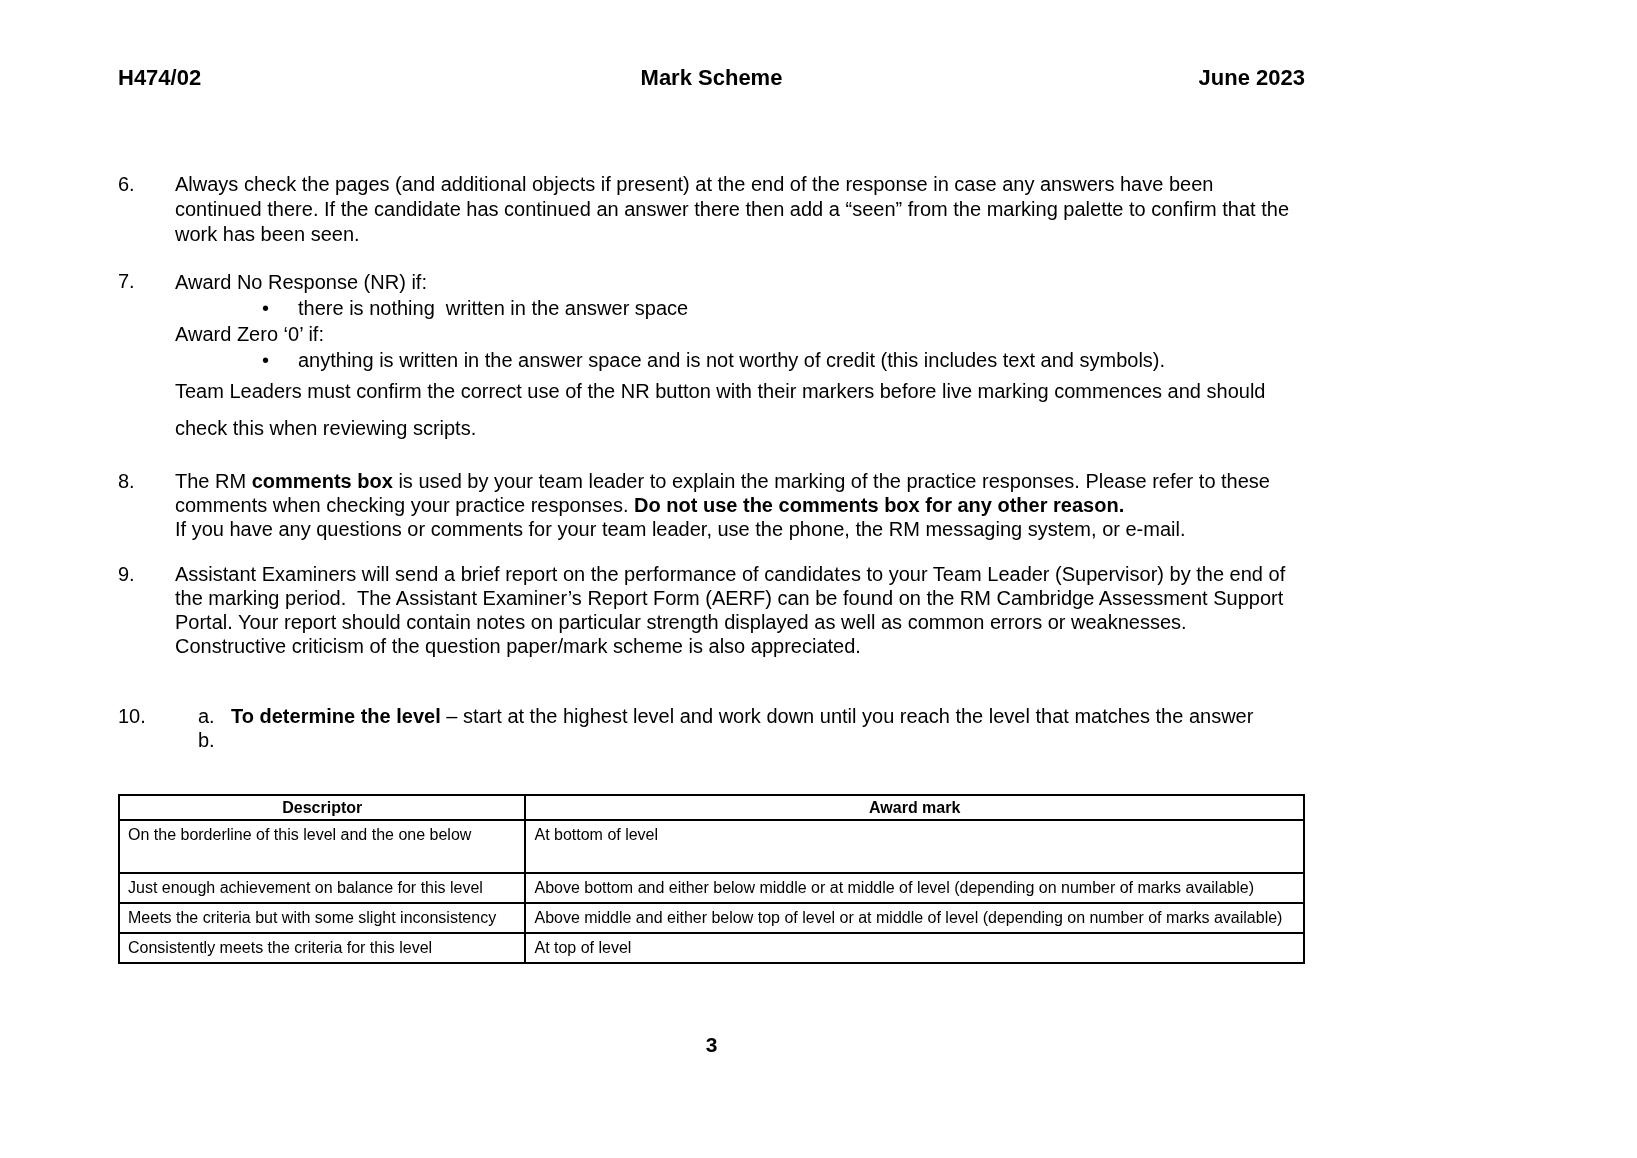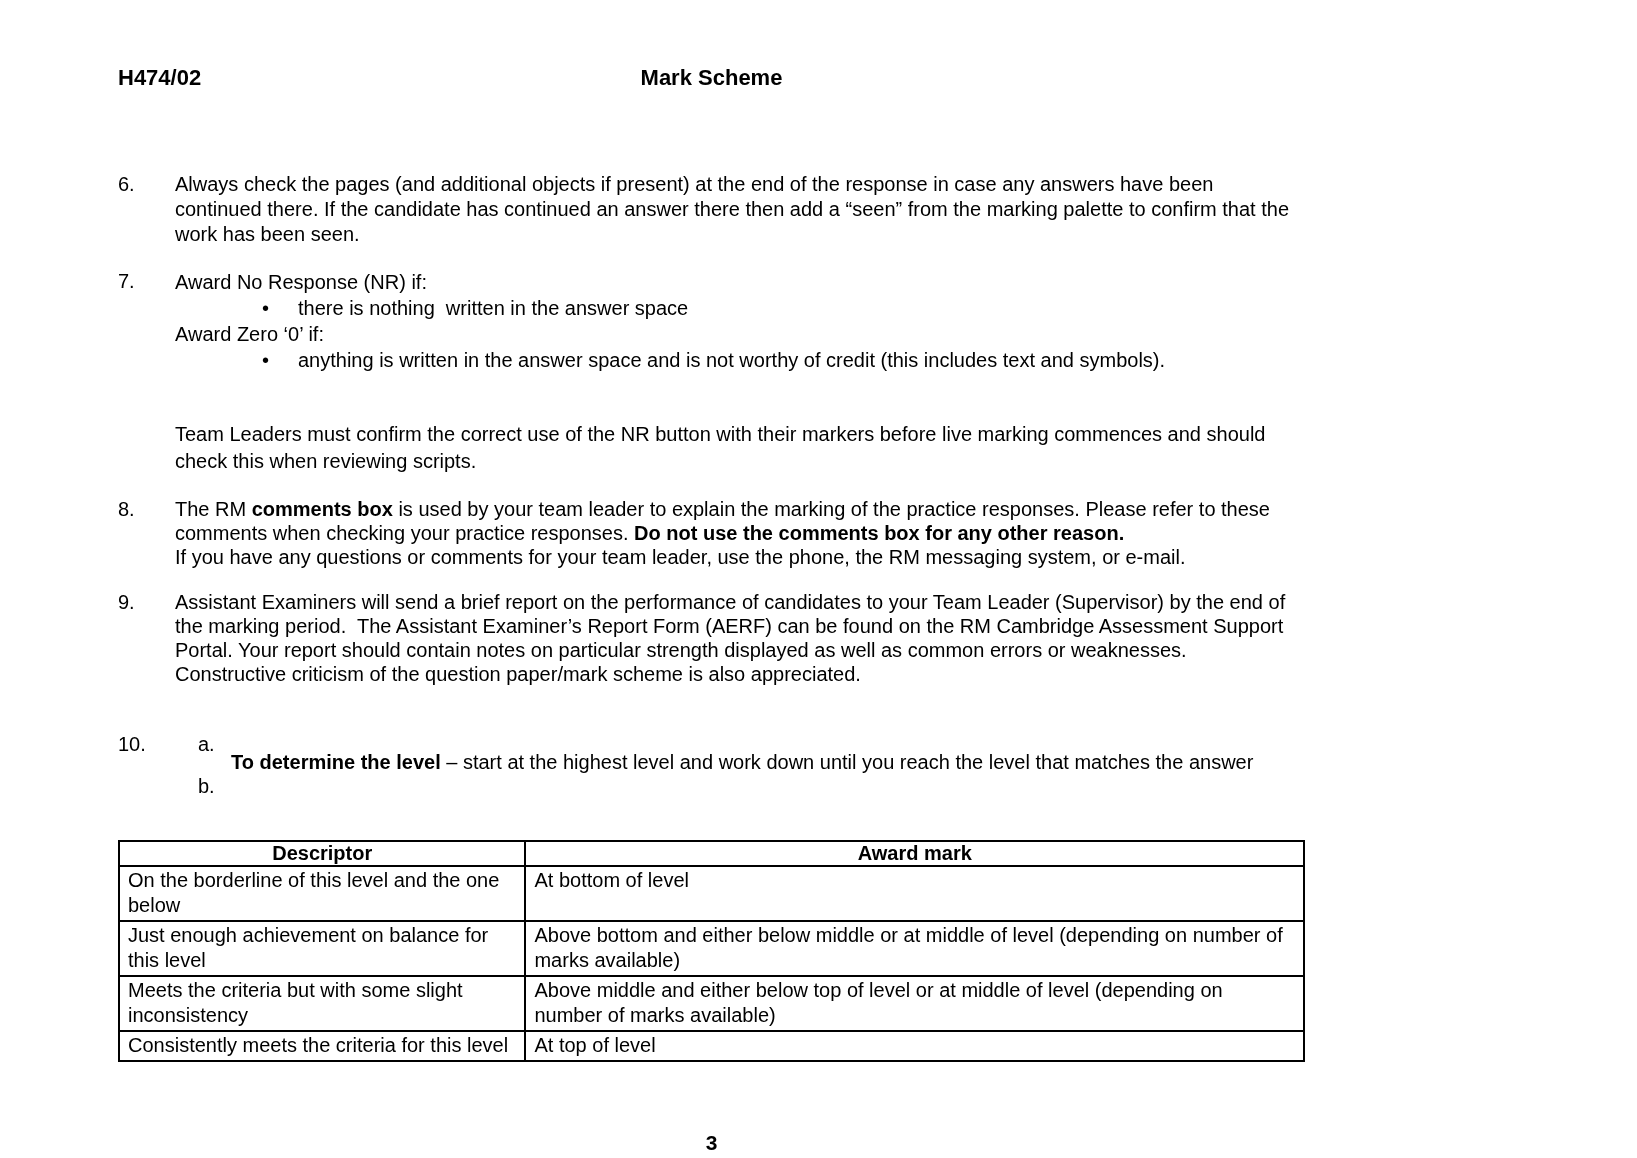--- a/index.html
+++ b/index.html
@@ -24,40 +24,40 @@
   
   .item { display:grid; grid-template-columns:57px 1fr; line-height:25px; }
   .item .num { }
   .item p, .item .line { white-space:pre-wrap; }
 
   .item-6  { margin-top:81px; }
   .item-7  { margin-top:22px; }
   .item-7 .line { line-height:26px; }
   .item-7 .bullet-row { display:flex; padding-left:87px; line-height:26px; white-space:pre-wrap; }
   .item-7 .bullet { width:36px; flex:0 0 36px; }
-  .item-7 .outro { line-height:27px;margin-top:48px; }
+  .item-7 .outro { line-height:37px; }
   .item-8  { margin-top:22px; }
   .item-8 p { line-height:24px; }
   .item-9  { margin-top:21px; }
   .item-9 p { line-height:24px; }
   .item-10 { margin-top:46px; grid-template-columns:72px 1fr; }
   .item-10 .line, .item-10 .sub { line-height:24px; }
   .sub { display:flex; padding-left:8px; }
   .sub-label { width:33px; flex:0 0 33px; }
-  .sub-text { white-space:pre-wrap;margin-top:18px; }
+  .sub-text { white-space:pre-wrap; }
   b, .b { font-weight:700; }
 
   
   table.levels {
     margin-top:42px; width:100%;
     border-collapse:collapse; table-layout:fixed;
   }
   table.levels th, table.levels td {
     border:2px solid #000; vertical-align:top;
-    font-size:20px;
+    font-size:16px;
   }
   table.levels col.c1 { width:34.3%; }
   table.levels col.c2 { width:65.7%; }
   table.levels th {
     font-weight:700; text-align:center; line-height:23px; padding:0 4px;
   }
   table.levels td {
     line-height:25px; padding:1px 8px 2px 8px;margin-left:27px;
   }
   td.pad-tall { height:53px; }
@@ -69,20 +69,21 @@
   }
 </style>
 </head>
 <body>
 
 <div class="page">
 
   <div class="doc-header">
     <div class="h-left">H474/02</div>
     <div class="h-center">Mark Scheme</div>
+    <div class="h-right">June 2023</div>
   </div>
 
   <div>
 
     <div class="item item-6">
       <div class="num">6.</div>
       <div class="body">
         <p>Always check the pages (and additional objects if present) at the end of the response in case any answers have been continued there. If the candidate has continued an answer there then add a “seen” from the marking palette to confirm that the work has been seen.</p>
       </div>
     </div>

